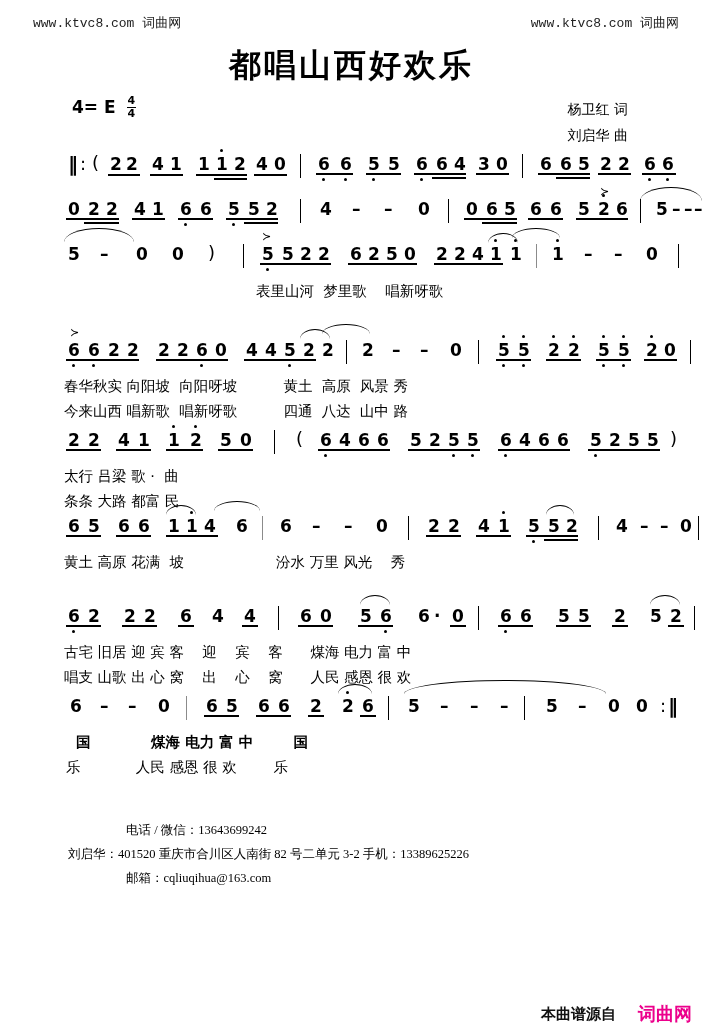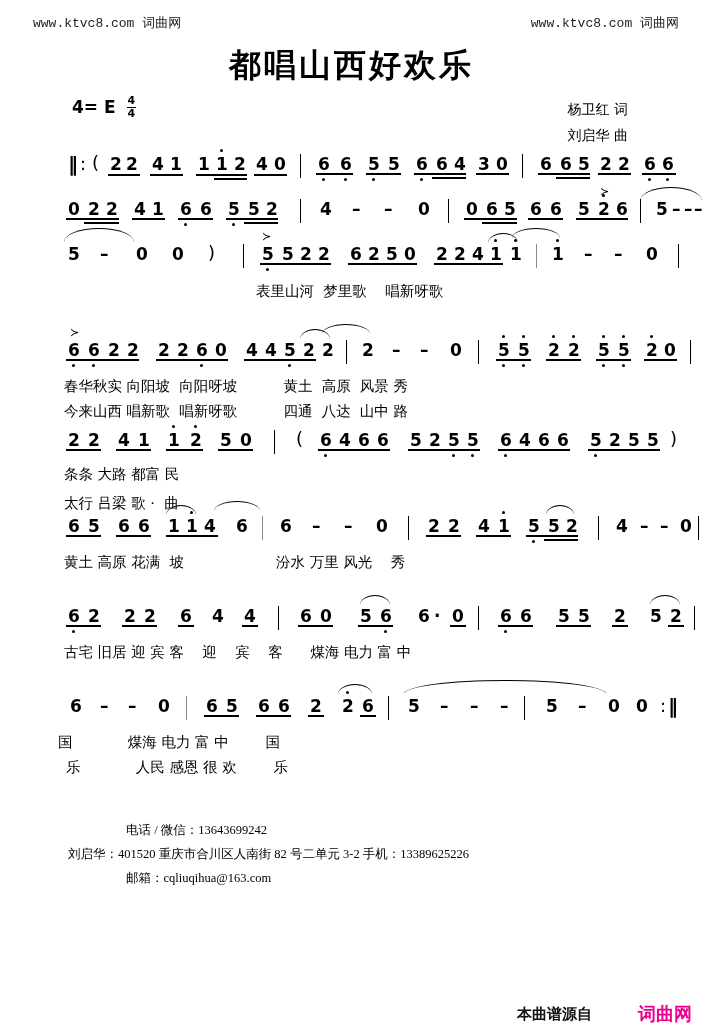--- a/index.html
+++ b/index.html
@@ -56,21 +56,21 @@
   .acc{position:absolute;font-size:11px;font-family:"DejaVu Sans",sans-serif;}
   
   .lyr{position:relative;height:25px;}
   .ly{position:absolute;font-family:"DejaVu Sans","Liberation Sans",sans-serif;
       font-size:14.5px;white-space:pre;}
 
   
   .footer{position:absolute;left:68px;top:818px;width:600px;
           font-family:"Liberation Serif","DejaVu Serif",serif;font-size:12.5px;line-height:24px;}
   .footer .indent{padding-left:58px;}
-  .src{position:absolute;right:11px;bottom:6px;display:flex;align-items:center;gap:46px;}
+  .src{position:absolute;right:11px;bottom:6px;display:flex;align-items:center;gap:22px;}
   .src .lbl{font-family:"DejaVu Sans","Liberation Sans",sans-serif;font-size:15px;font-weight:700;color:#111;}
   .src .brand{font-family:"DejaVu Sans","Liberation Sans",sans-serif;font-size:18px;font-weight:700;color:#ec008c;}
 </style>
 </head>
 <body>
 
 <div class="wm-row">
   <div class="wm left">www.ktvc8.com 词曲网</div>
   <div class="wm right">www.ktvc8.com 词曲网</div>
 </div>
@@ -397,24 +397,24 @@
       <span class="nt" style="left:590px;">5</span>
       <div class="odot" style="left:594px;top:26px;"></div>
       <span class="nt" style="left:609px;">2</span>
       <span class="nt" style="left:628px;">5</span>
       <span class="nt" style="left:647px;">5</span>
       <div class="beam" style="left:588px;top:21px;width:72px;"></div>
 
       <span class="nt lightsym" style="left:670px;top:-1px;">)</span>
     </div>
     <div class="lyr" style="height:27px;">
+      <span class="ly" style="left:64px;top:5px;">太行 吕梁 歌 ·  曲</span>
+    </div>
+    <div class="lyr" style="height:27px;">
       <span class="ly" style="left:64px;top:3px;">条条 大路 都富 民</span>
-    </div>
-    <div class="lyr" style="height:27px;">
-      <span class="ly" style="left:64px;top:5px;">太行 吕梁 歌 ·  曲</span>
     </div>
   </div>
 
   <div class="sysrow" style="height:90px;">
     <div class="notes">
       <span class="nt" style="left:68px;">6</span>
       <span class="nt" style="left:88px;">5</span>
       <div class="beam" style="left:66px;top:21px;width:35px;"></div>
 
       <span class="nt" style="left:118px;">6</span>
@@ -521,20 +521,23 @@
       <span class="nt" style="left:650px;">5</span>
       <span class="nt" style="left:670px;">2</span>
       <div class="beam" style="left:668px;top:21px;width:16px;"></div>
       <div class="arc" style="left:650px;top:-9px;width:30px;"></div>
 
       <div class="bar" style="left:694px;"></div>
     </div>
     <div class="lyr" style="height:27px;">
       <span class="ly" style="left:64px;top:5px;">古宅 旧居 迎 宾 客    迎    宾    客      煤海 电力 富 中</span>
     </div>
+    <div class="lyr" style="height:27px;">
+      <span class="ly" style="left:64px;top:3px;">唱支 山歌 出 心 窝    出    心    窝      人民 感恩 很 欢</span>
+    </div>
   </div>
 
   <div class="sysrow" style="height:90px;">
     <div class="notes">
       <span class="nt" style="left:70px;">6</span>
       <span class="nt" style="left:100px;">–</span>
       <span class="nt" style="left:128px;">–</span>
       <span class="nt" style="left:158px;">0</span>
 
       <div class="bar grey" style="left:186px;"></div>
@@ -567,21 +570,21 @@
       <div class="bar" style="left:524px;"></div>
 
       <span class="nt" style="left:546px;">5</span>
       <span class="nt" style="left:578px;">–</span>
       <span class="nt" style="left:608px;">0</span>
       <span class="nt" style="left:636px;">0</span>
       <span class="nt lightsym" style="left:660px;top:0px;">:</span>
       <span class="rep" style="left:668px;top:0px;">‖</span>
     </div>
     <div class="lyr" style="height:27px;">
-      <span class="ly" style="left:58px;top:5px;">国            煤海 电力 富 中        国</span>
+      <span class="ly" style="left:76px;top:5px;font-weight:bold;">国            煤海 电力 富 中        国</span>
     </div>
     <div class="lyr" style="height:27px;">
       <span class="ly" style="left:66px;top:3px;">乐            人民 感恩 很 欢        乐</span>
     </div>
   </div>
 
 </div>
 
 <div class="footer">
   <div class="indent">电话 / 微信：13643699242</div>

